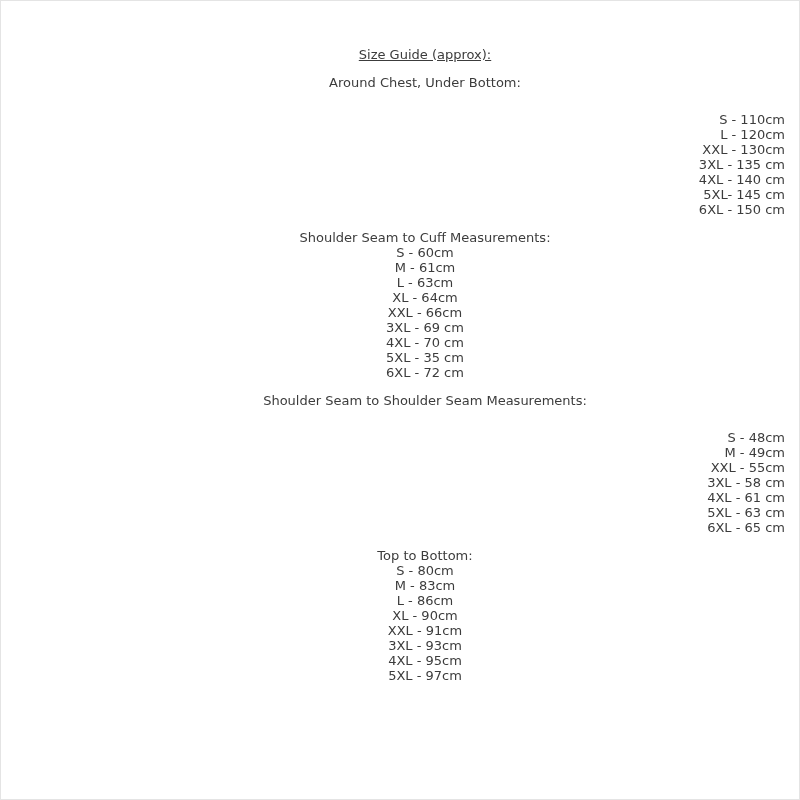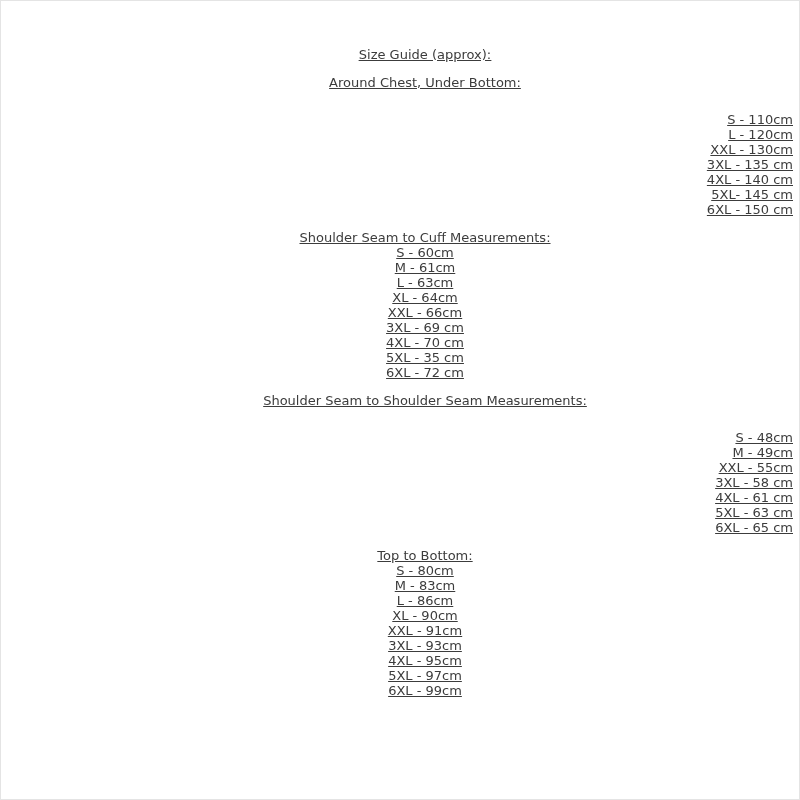--- a/index.html
+++ b/index.html
@@ -20,22 +20,21 @@
     line-height: 15px;
     color: #3c3c3c;
   }
   .content {
     width: 752px;
     margin-left: 48px;
     padding-top: 33px;
     text-align: center;
   }
   .para {
-    margin: 13px 8px;
-    text-decoration: underline;
+    margin: 13px 16px;
   }
   .para.detached {
     margin-top: 22px;
     text-align: right;
   }
   .title-text {
     text-decoration: underline;
   }
   .line {
     display: block;
@@ -89,17 +88,16 @@
     <p class="para">
       <span class="line">Top to Bottom:</span>
       <span class="line">S - 80cm</span>
       <span class="line">M - 83cm</span>
       <span class="line">L - 86cm</span>
       <span class="line">XL - 90cm</span>
       <span class="line">XXL - 91cm</span>
       <span class="line">3XL - 93cm</span>
       <span class="line">4XL - 95cm</span>
       <span class="line">5XL - 97cm</span>
-      <span class="line">6XL - 99cm</span>
     </p>
 
   </div>
 </div>
 
 </body></html>

